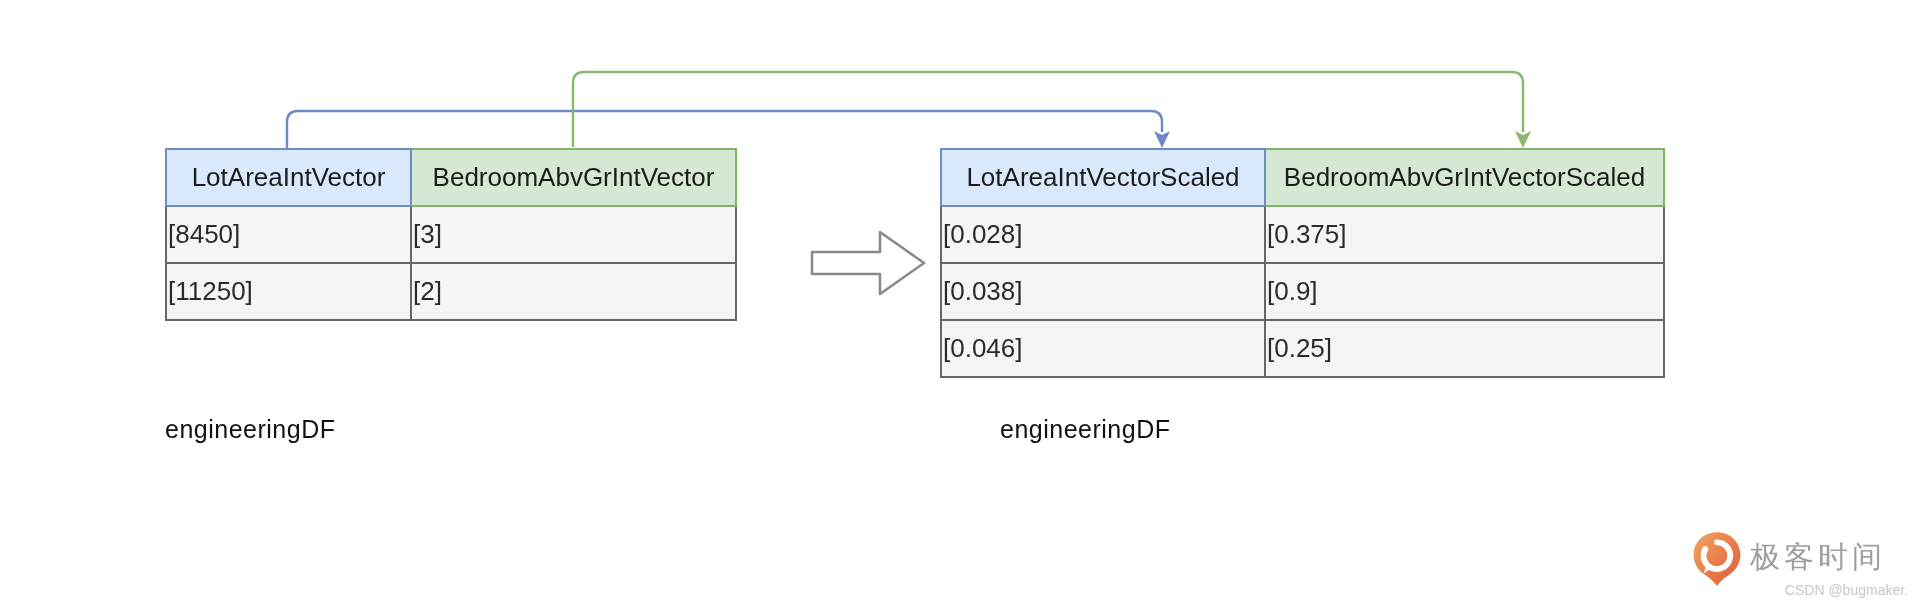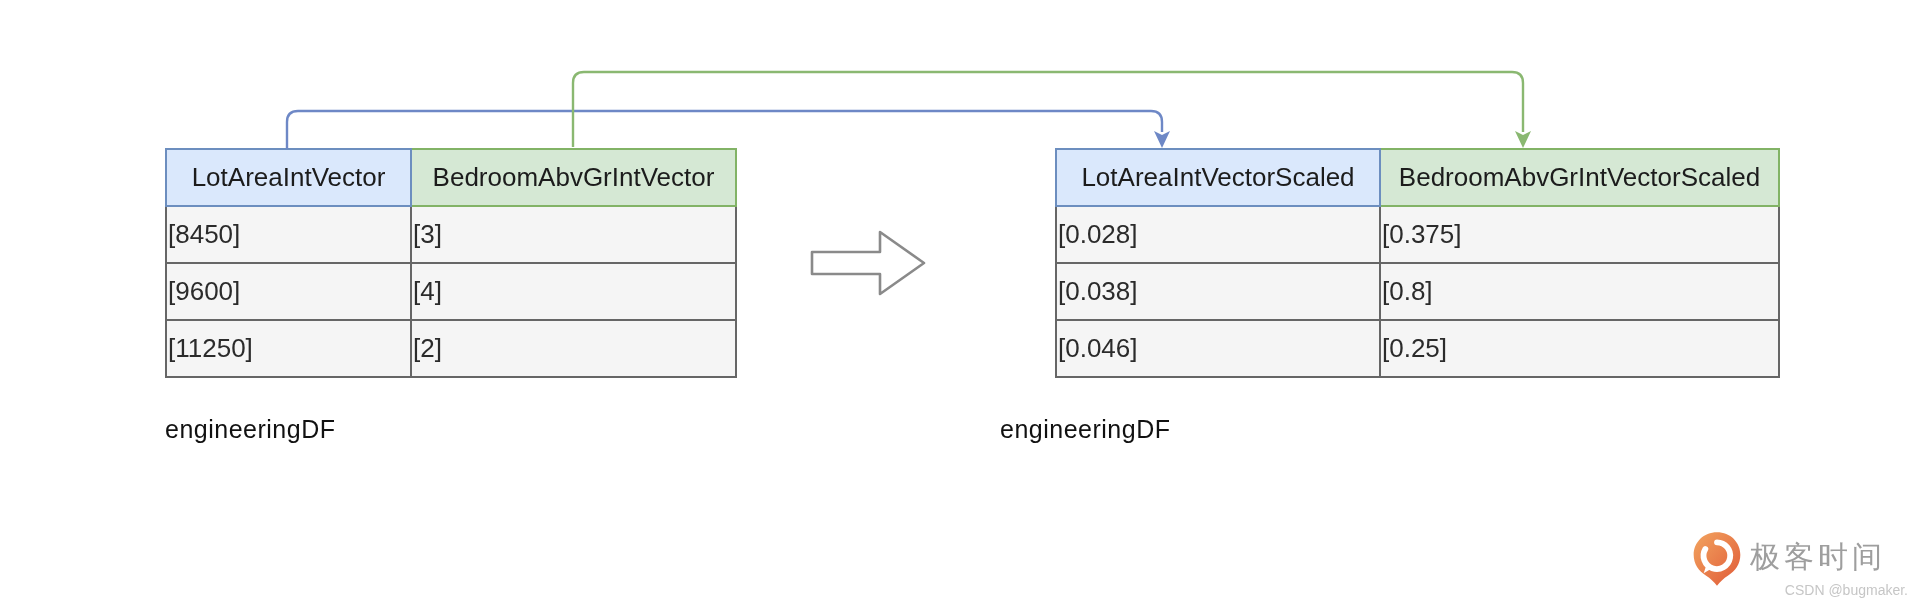--- a/index.html
+++ b/index.html
@@ -43,21 +43,21 @@
   table.df th.hdr-blue {
     background: var(--header-blue-fill);
     border: 2px solid var(--header-blue-border);
     margin-left: 36px;
   }
   table.df th.hdr-green {
     background: var(--header-green-fill);
     border: 2px solid var(--header-green-border);
   }
   #left-table  { left: 165px;  top: 148px; width: 570px; }
-  #right-table { left: 1055px; top: 148px; width: 723px; }
+  #right-table { left: 940px; top: 148px; width: 723px; }
 
   .df-caption {
     position: absolute;
     top: 415px;
     text-align: left;
     font-size: 25px;
     color: #111111;
     letter-spacing: 0.5px;
   }
   #left-caption  { left: 165px;  width: 570px; }
@@ -127,24 +127,20 @@
         <th class="hdr-blue">LotAreaIntVector</th>
         <th class="hdr-green">BedroomAbvGrIntVector</th>
       </tr>
     </thead>
     <tbody>
       <tr>
         <td>[8450]</td>
         <td>[3]</td>
       </tr>
       <tr>
-        <td>[9600]</td>
-        <td>[4]</td>
-      </tr>
-      <tr>
         <td>[11250]</td>
         <td>[2]</td>
       </tr>
     </tbody>
   </table>
   <div class="df-caption" id="left-caption">engineeringDF</div>
 
   <table class="df" id="right-table">
     <colgroup>
         <col style="width:324px">
@@ -156,21 +152,21 @@
         <th class="hdr-green">BedroomAbvGrIntVectorScaled</th>
       </tr>
     </thead>
     <tbody>
       <tr>
         <td>[0.028]</td>
         <td>[0.375]</td>
       </tr>
       <tr>
         <td>[0.038]</td>
-        <td>[0.8]</td>
+        <td>[0.9]</td>
       </tr>
       <tr>
         <td>[0.046]</td>
         <td>[0.25]</td>
       </tr>
     </tbody>
   </table>
   <div class="df-caption" id="right-caption">engineeringDF</div>
 
   <svg id="overlay" viewBox="0 0 1920 611" xmlns="http://www.w3.org/2000/svg">

